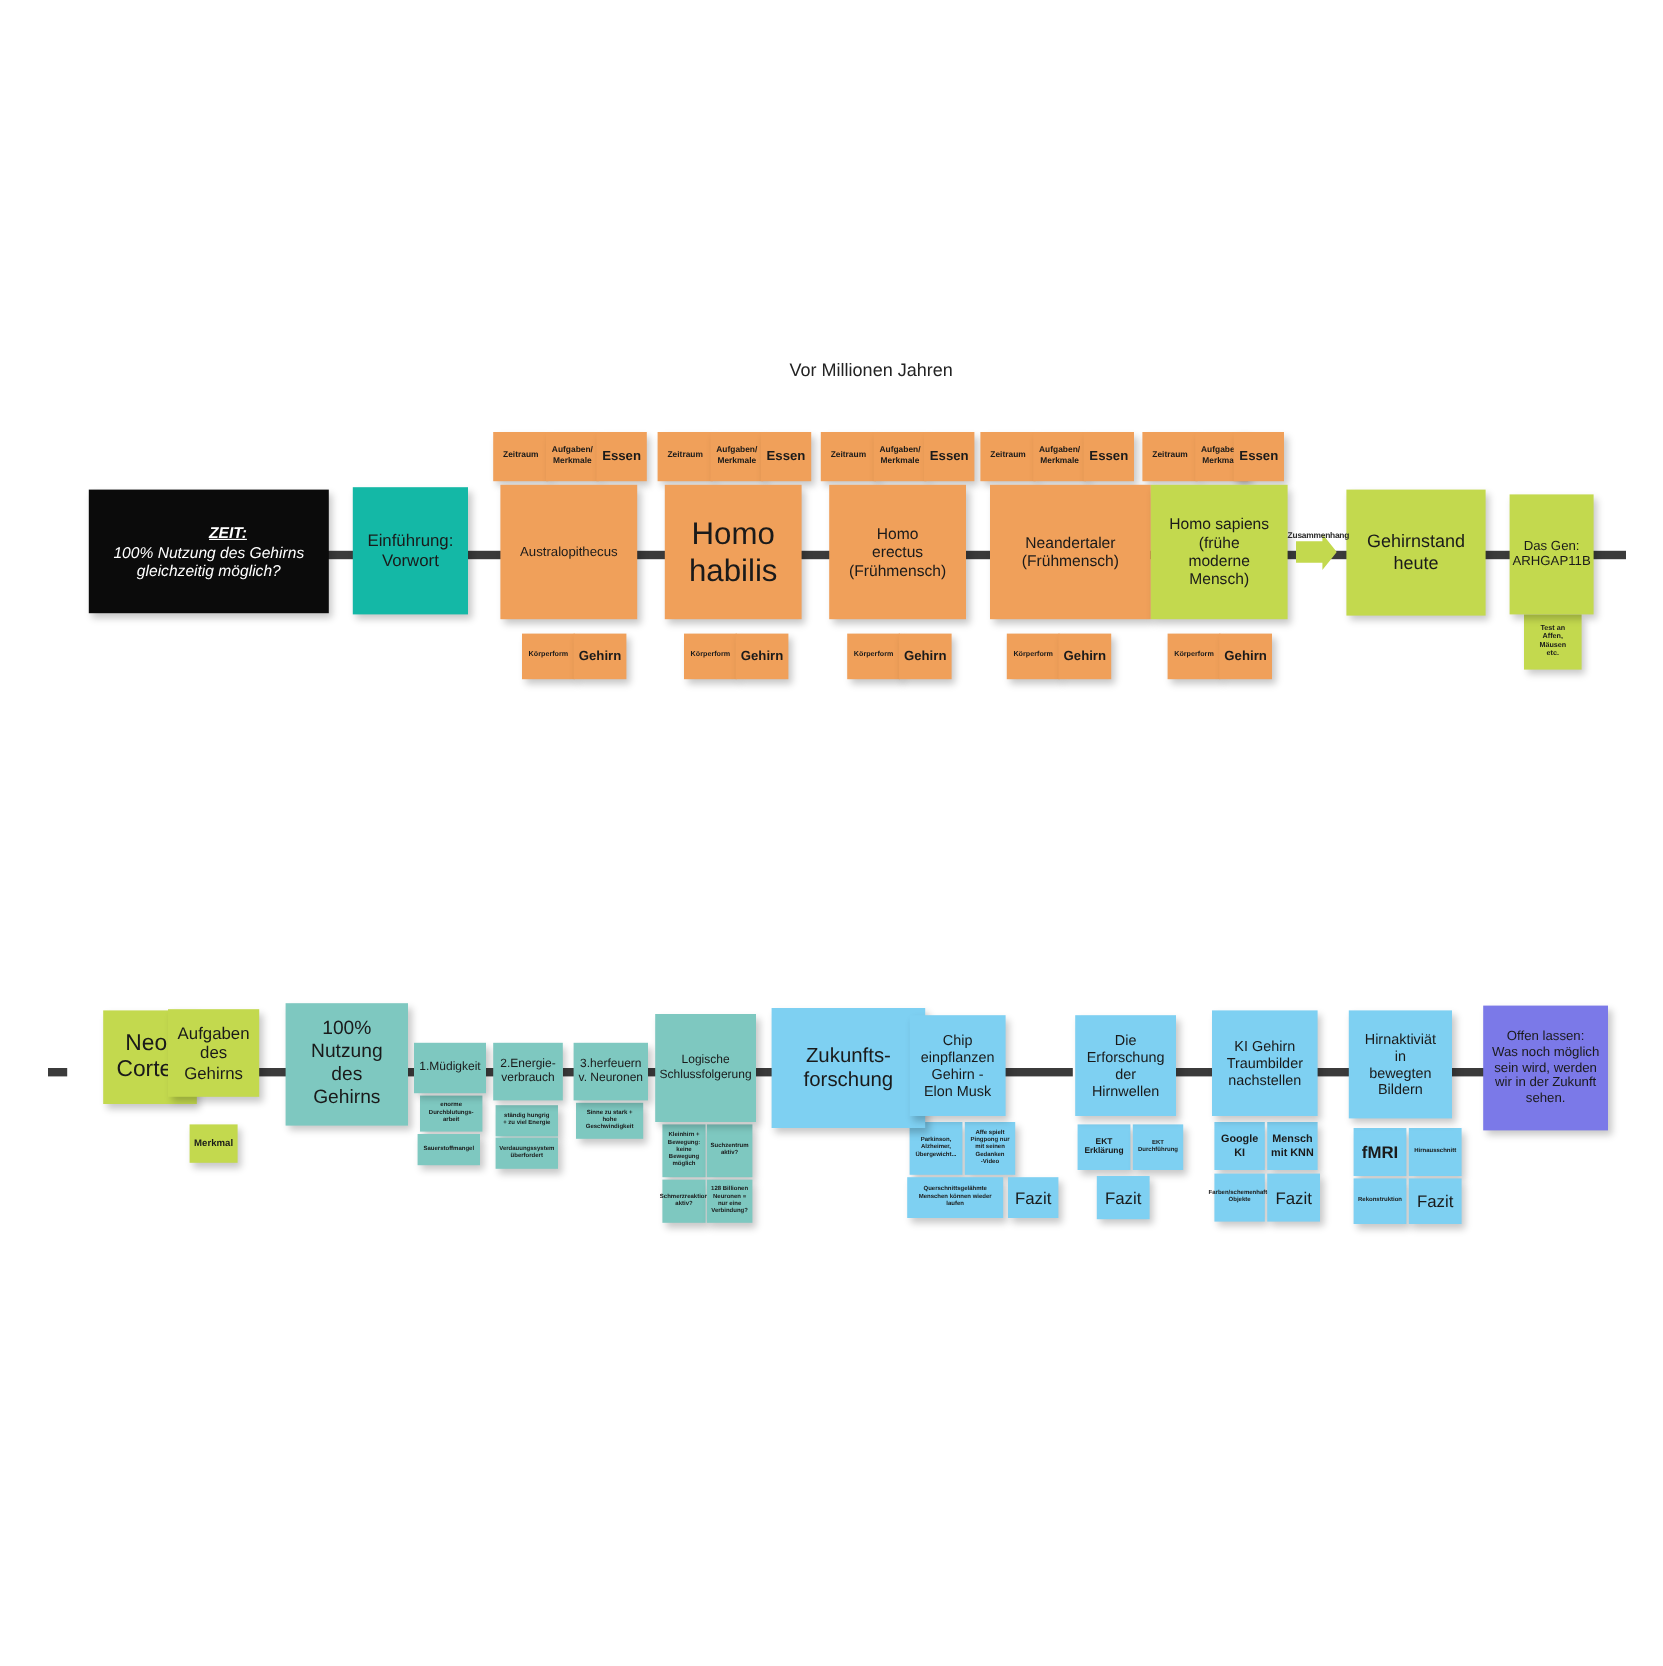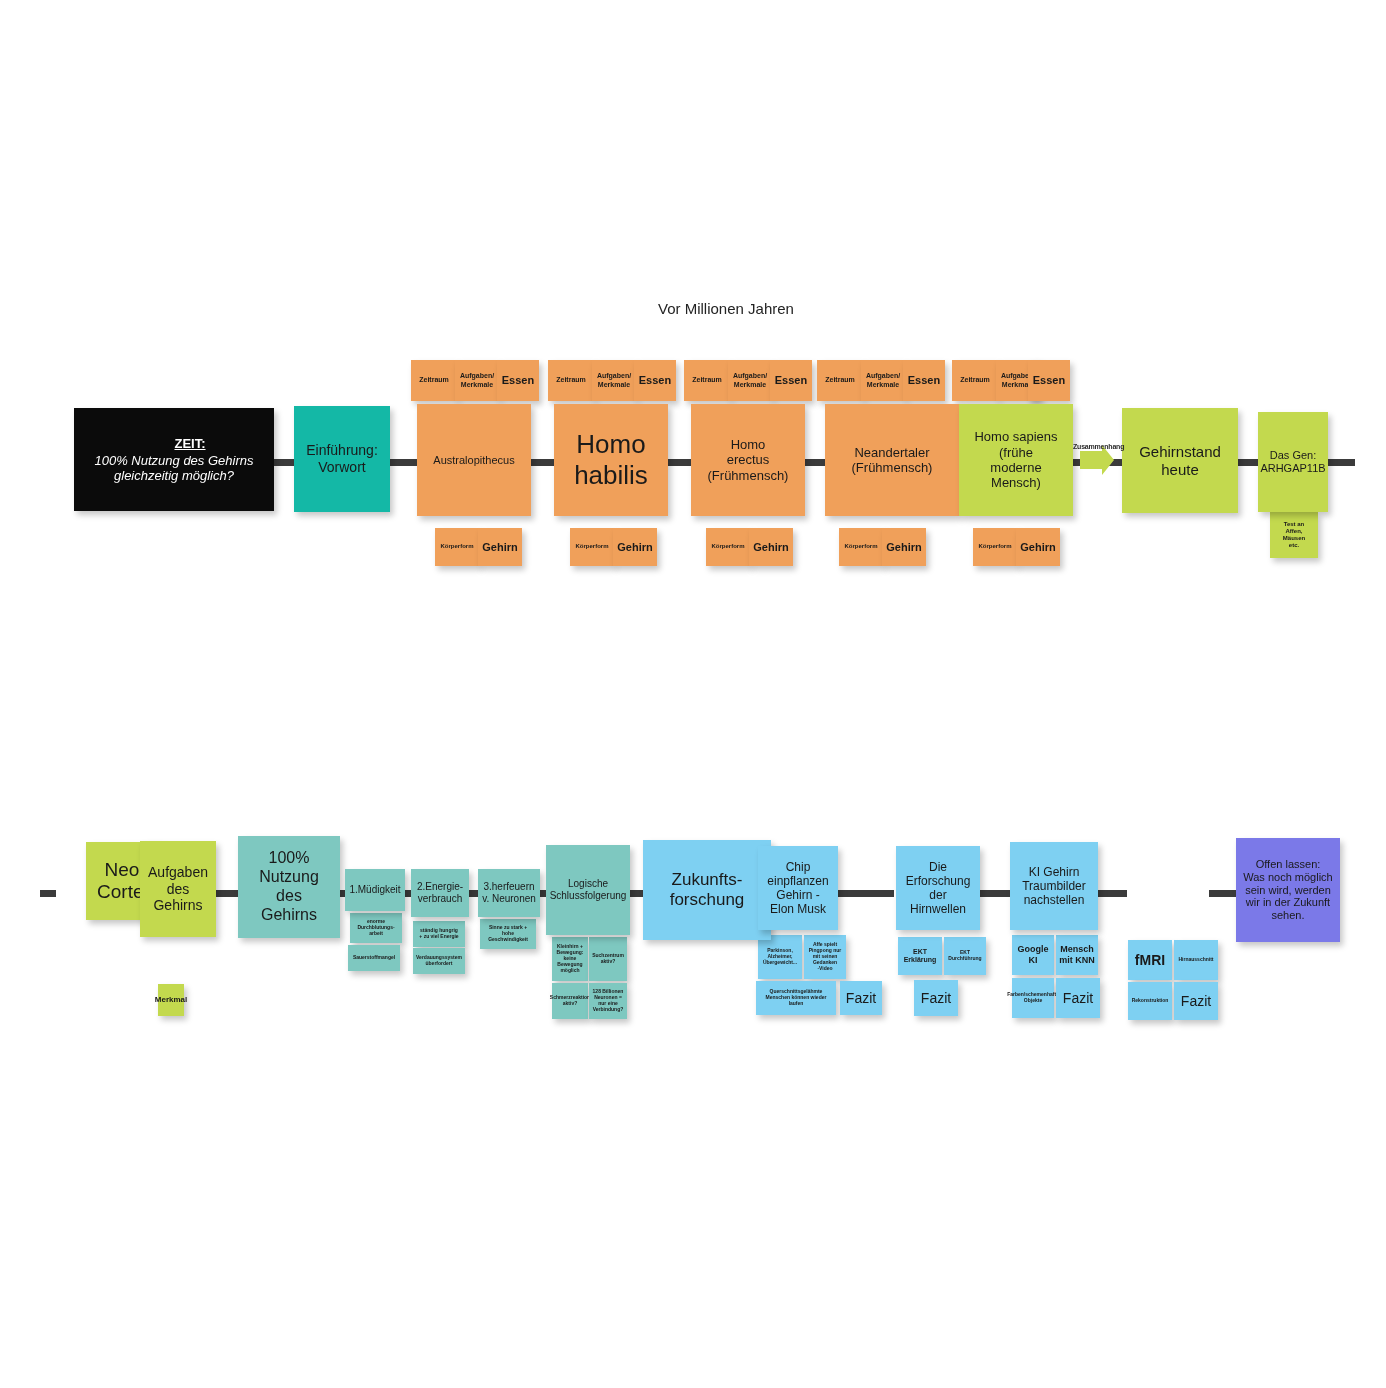--- a/index.html
+++ b/index.html
@@ -66,20 +66,21 @@
     z-index: 4;
     letter-spacing: -0.2px;
   }
   .arrow-shape {
     position: absolute;
     z-index: 3;
   }
   .zeit-title {
     font-weight: bold;
     text-decoration: underline;
+    font-style: italic;
     display: block;
     margin-bottom: 2px;
     margin-left: 32px;
   }
   .zeit-body { font-style: italic; display: block; }
 </style>
 </head>
 <body>
 
 <div id="board">
@@ -177,24 +178,24 @@
   <div class="connector" style="left:625px; top:890px; width:22px;"></div>
   <div class="connector" style="left:742px; top:890px; width:22px;"></div>
   <div class="connector" style="left:834px; top:890px; width:60px;"></div>
   <div class="connector" style="left:975px; top:890px; width:36px;"></div>
   <div class="connector" style="left:1097px; top:890px; width:30px;"></div>
   <div class="connector" style="left:1209px; top:890px; width:30px;"></div>
 
   <div class="note c-green" style="left:50px; top:842px; width:78px; height:78px; font-size:19px;margin-left:36px;">Neo-
 Cortex</div>
 
-  <div class="note c-green" style="left:140px; top:841px; width:76px; height:96px; font-size:14px;">Aufgaben
+  <div class="note c-green" style="left:140px; top:841px; width:76px; height:73px; font-size:14px;">Aufgaben
 des
 Gehirns</div>
-  <div class="note c-green note-sub" style="left:158px; top:984px; width:26px; height:32px; font-size:8px;">Merkmal</div>
+  <div class="note c-green note-sub" style="left:158px; top:937px; width:40px; height:32px; font-size:8px;">Merkmal</div>
 
   <div class="note c-teal" style="left:238px; top:836px; width:102px; height:102px; font-size:16px;">100%
 Nutzung
 des
 Gehirns</div>
 
   <div class="note c-teal" style="left:345px; top:869px; width:60px; height:42px; font-size:10px;">1.Müdigkeit</div>
   <div class="note c-teal note-sub" style="left:350px; top:913px; width:52px; height:30px; font-size:5px;">enorme
 Durchblutungs-
 arbeit</div>
@@ -263,20 +264,24 @@
 Traumbilder
 nachstellen</div>
   <div class="note c-blue note-sub" style="left:1012px; top:935px; width:42px; height:40px; font-size:9px;text-align:center;">Google
 KI</div>
   <div class="note c-blue note-sub" style="left:1056px; top:935px; width:42px; height:40px; font-size:9px;">Mensch
 mit KNN</div>
   <div class="note c-blue note-sub" style="left:1012px; top:978px; width:42px; height:40px; font-size:5px;">Farben/schemenhafte
 Objekte</div>
   <div class="note c-blue" style="left:1056px; top:978px; width:44px; height:40px; font-size:14px;">Fazit</div>
 
+  <div class="note c-blue" style="left:1124px; top:842px; width:86px; height:90px; font-size:12px;">Hirnaktiviät
+in
+bewegten
+Bildern</div>
   <div class="note c-blue note-sub" style="left:1128px; top:940px; width:44px; height:40px; font-size:14px;">fMRI</div>
   <div class="note c-blue note-sub" style="left:1174px; top:940px; width:44px; height:40px; font-size:5px;">Hirnausschnitt</div>
   <div class="note c-blue note-sub" style="left:1128px; top:982px; width:44px; height:38px; font-size:5px;">Rekonstruktion</div>
   <div class="note c-blue" style="left:1174px; top:982px; width:44px; height:38px; font-size:14px;">Fazit</div>
 
   <div class="note c-purple" style="left:1236px; top:838px; width:104px; height:104px; font-size:11px;">Offen lassen:
 Was noch möglich
 sein wird, werden
 wir in der Zukunft
 sehen.</div>

